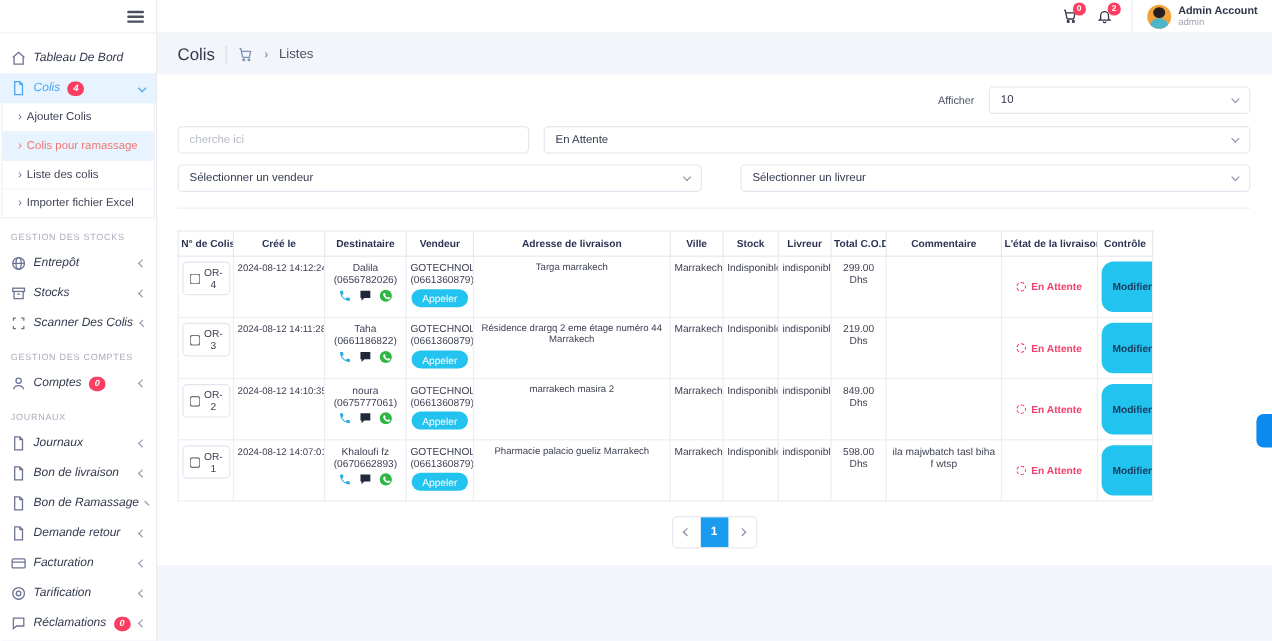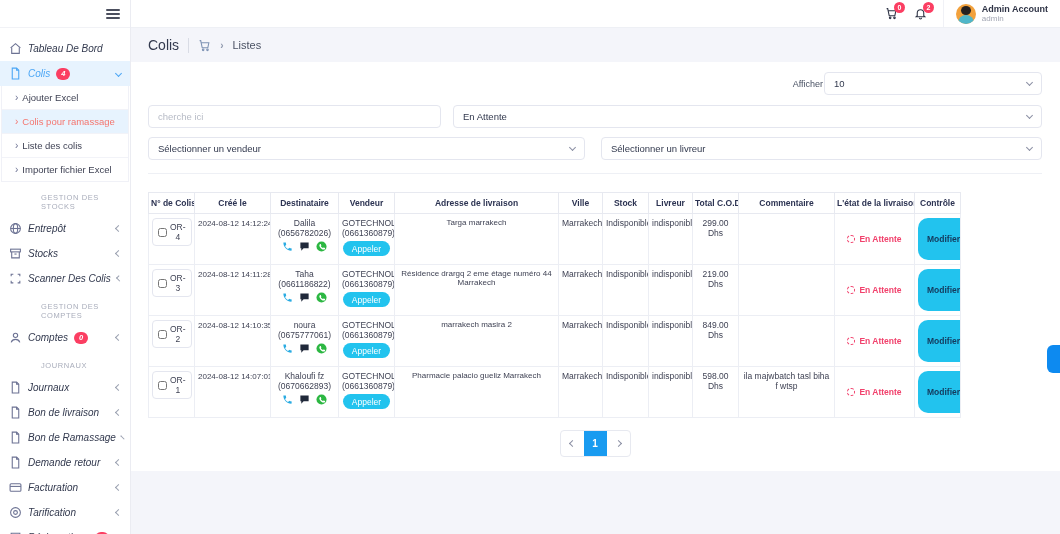--- a/index.html
+++ b/index.html
@@ -24,21 +24,21 @@
   .chev-down { transform:rotate(45deg); border-color:#4ba6f5; }
   .nav-item.active { background:#e7f3fe; color:#4ba6f5; }
   .nav-item.active .ic { color:#4ba6f5; }
   .badge { background:#fb3e62; color:#fff; font-size:7.5px; font-weight:bold; padding:1.5px 5px; border-radius:8px; line-height:1.2; }
   .submenu { border:1px solid #f0f1f7; border-top:none; margin:0 1px; }
   .sub-item { display:flex; align-items:center; gap:4px; padding:6px 9px 6px 13px; font-size:9.5px; color:#3f4254; border-bottom:1px solid #f2f3f8; cursor:pointer; white-space:nowrap; }
   .sub-item:last-child { border-bottom:none; }
   .sub-item .arrow { font-size:10px; color:#6c7293; line-height:1; }
   .sub-item.hl { background:#e7f3fe; color:#f4766f; }
   .sub-item.hl .arrow { color:#f4766f; }
-  .section-label { font-size:7.5px; color:#a9adbb; letter-spacing:.6px; text-transform:uppercase; padding:11px 9px 5px;margin-left:32px; }
+  .section-label { font-size:7.5px; color:#a9adbb; letter-spacing:.6px; text-transform:uppercase; padding:11px 9px 5px; }
 
   
   .main { flex:1; min-width:0; display:flex; flex-direction:column; background:#f4f5fa; }
   .topbar { height:28px; background:#fff; border-bottom:1px solid #eef0f5; display:flex; align-items:center; justify-content:flex-end; gap:16px; padding:0 12px; flex:none; }
   .top-ic { position:relative; cursor:pointer; }
   .top-ic svg { width:13px; height:13px; display:block; color:#2f3446; }
   .top-badge { position:absolute; top:-5px; right:-7px; background:#fb3e62; color:#fff; border-radius:50%; min-width:11px; height:11px; font-size:7px; font-weight:bold; display:flex; align-items:center; justify-content:center; }
   .user-box { display:flex; align-items:center; gap:6px; border-left:1px solid #f0f1f6; padding-left:12px; height:100%; cursor:pointer; }
   .avatar { width:20px; height:20px; border-radius:50%; background:#f2a13c; position:relative; overflow:hidden; flex:none; }
   .avatar .head { position:absolute; left:5px; top:2px; width:10px; height:9px; border-radius:50%; background:#26211f; }
@@ -53,29 +53,29 @@
   .bc-sep { width:1px; height:15px; background:#d9dce5; }
   .bc-cart { color:#7e93b4; }
   .bc-cart svg { width:13px; height:13px; display:block; }
   .bc-gt { color:#8f98ad; font-size:10px; font-weight:bold; }
   .bc-crumb { font-size:11px; color:#4a5264; }
 
   .card { background:#fff; padding:10px 18px 14px; min-height:378px; }
 
   .sel, .inp { height:23px; border:1px solid #e4e6ef; border-radius:4px; background:#fff; font-size:9.5px; color:#32394e; display:flex; align-items:center; justify-content:space-between; padding:0 9px; cursor:pointer; }
   .sel .sel-arrow { width:5px; height:5px; border-right:1.2px solid #8a8fa3; border-bottom:1.2px solid #8a8fa3; transform:rotate(45deg); margin-top:-2px; flex:none; margin-left:6px; }
-  .afficher-row { display:flex; align-items:center; justify-content:flex-end; gap:1px; margin-bottom:10px; }
+  .afficher-row { display:flex; align-items:center; justify-content:flex-end; gap:12px; margin-bottom:10px; }
   .afficher-label { font-size:9px; color:#4a5264; }
   .afficher-sel { width:218px; }
   .frow1 { display:flex; gap:12px; margin-bottom:9px; }
   .search-inp { flex:0 0 293px; border:1px solid #e4e6ef; border-radius:4px; height:23px; font-size:9.5px; padding:0 9px; color:#32394e; outline:none; font-family:"Liberation Sans",sans-serif; }
   .search-inp::placeholder { color:#b7bbc6; }
   .ville-sel { flex:0 0 286px; }
   .etat-sel { flex:1; }
-  .frow2 { display:flex; gap:16px; padding-bottom:13px; border-bottom:1px solid #eef0f5; }
+  .frow2 { display:flex; gap:32px; padding-bottom:13px; border-bottom:1px solid #eef0f5; }
   .vendeur-sel { flex:0 0 437px; }
   .livreur-sel { flex:1; }
 
   
   .tbl-wrap { margin-top:18px; }
   table { border-collapse:collapse; width:812px; table-layout:fixed; }
   th { border:1px solid #e7e9f0; font-size:8.5px; font-weight:bold; color:#2c3352; padding:5px 2px; text-align:center; white-space:nowrap; overflow:hidden; }
   td { border:1px solid #eceef4; font-size:8.5px; color:#3f4254; text-align:center; vertical-align:top; padding:4px 3px; height:48px; overflow:hidden; }
   td.vmid { vertical-align:middle; }
   .order-box { display:inline-flex; align-items:center; gap:3px; border:1px solid #e4e6ef; border-radius:4px; padding:3px 5px; font-size:8.5px; color:#3f4254; }
@@ -130,21 +130,21 @@
               <path d="M14 2v4h4"></path>
             </svg>
           </span>
           <span class="lbl">Colis</span>
           <span class="badge">4</span>
           <span class="chev chev-css chev-down"></span>
         </div>
         <div class="submenu">
           <div class="sub-item">
             <span class="arrow">›</span>
-            <span class="lbl">Ajouter Excel</span>
+            <span class="lbl">Ajouter Colis</span>
           </div>
           <div class="sub-item hl">
             <span class="arrow">›</span>
             <span class="lbl">Colis pour ramassage</span>
           </div>
           <div class="sub-item">
             <span class="arrow">›</span>
             <span class="lbl">Liste des colis</span>
           </div>
           <div class="sub-item">

